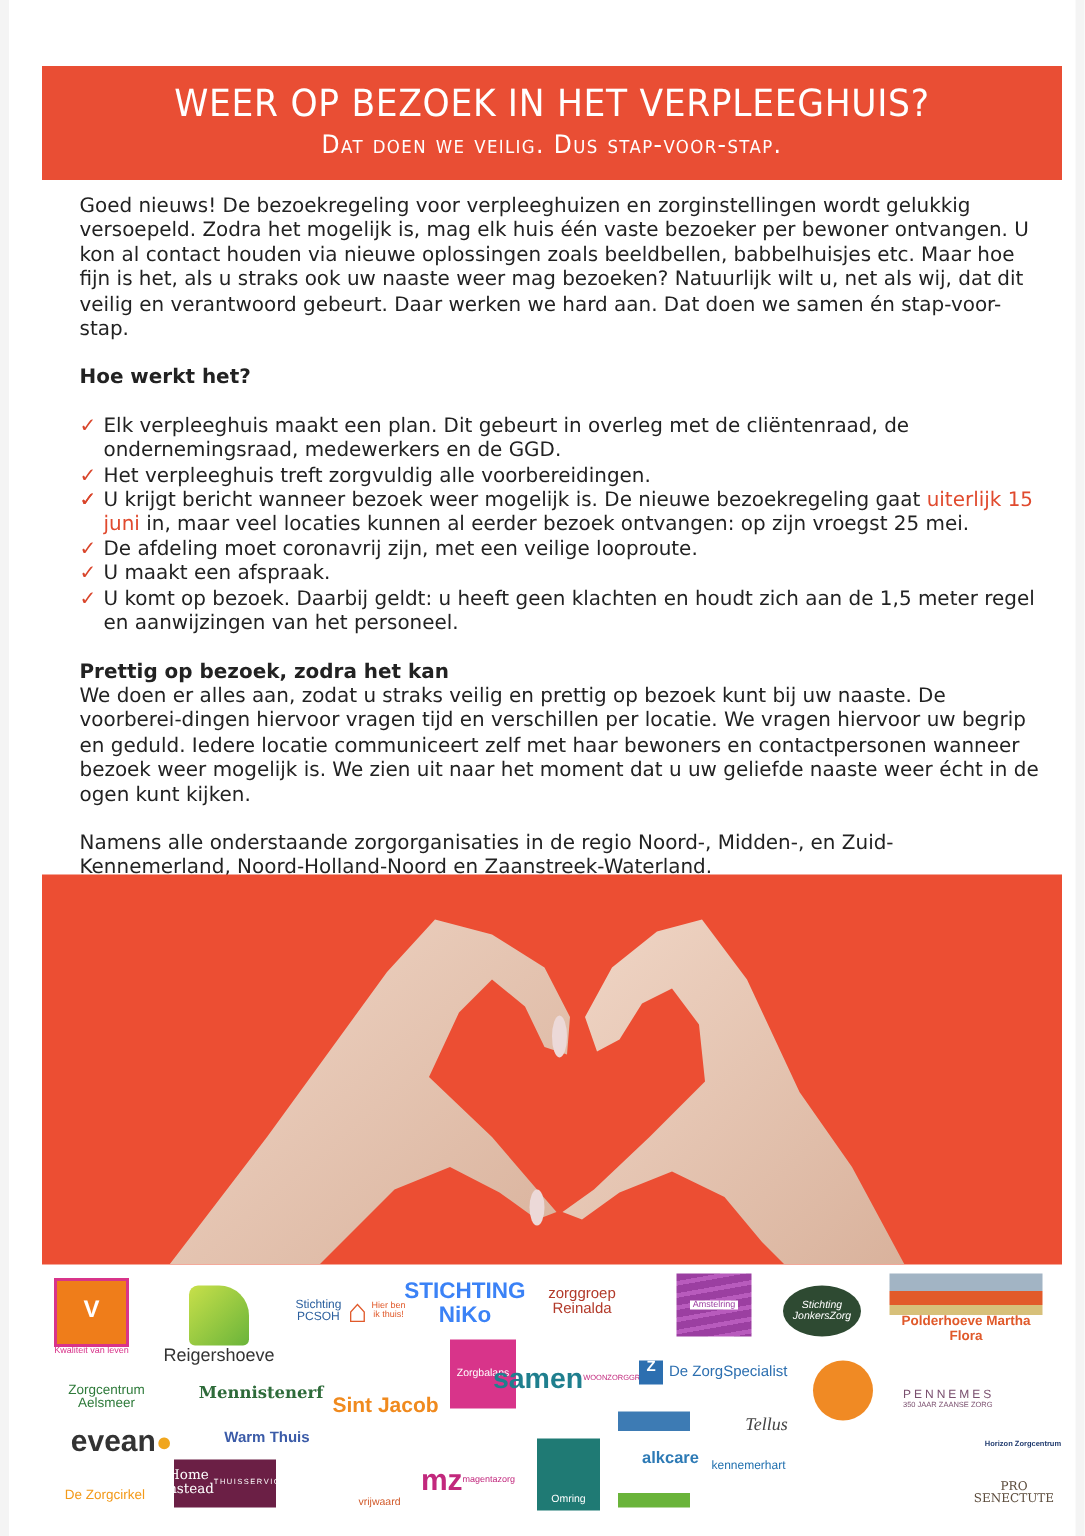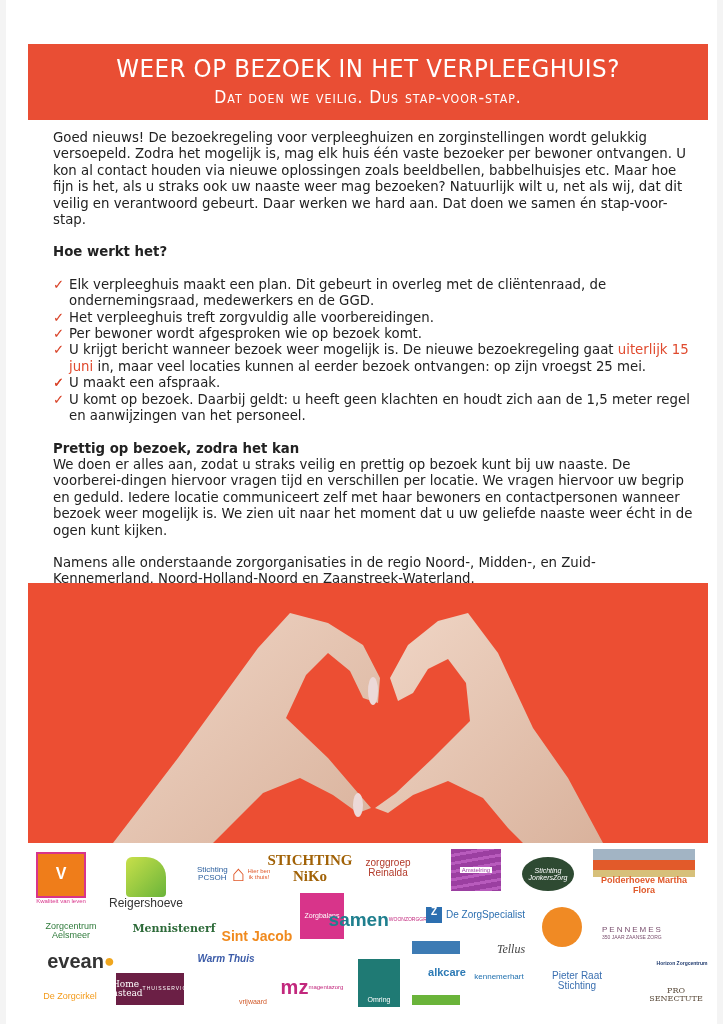--- a/index.html
+++ b/index.html
@@ -31,23 +31,23 @@
   </div>
 
   <div class="content">
     <p>Goed nieuws! De bezoekregeling voor verpleeghuizen en zorginstellingen wordt gelukkig versoepeld. Zodra het mogelijk is, mag elk huis één vaste bezoeker per bewoner ontvangen. U kon al contact houden via nieuwe oplossingen zoals beeldbellen, babbelhuisjes etc. Maar hoe fijn is het, als u straks ook uw naaste weer mag bezoeken? Natuurlijk wilt u, net als wij, dat dit veilig en verantwoord gebeurt. Daar werken we hard aan. Dat doen we samen én stap-voor-stap.</p>
     <div class="gap"></div>
     <p class="bold">Hoe werkt het?</p>
     <div class="gap"></div>
     <ul class="checks">
       <li><span class="check">✓</span><span>Elk verpleeghuis maakt een plan. Dit gebeurt in overleg met de cliëntenraad, de ondernemingsraad, medewerkers en de GGD.</span></li>
       <li><span class="check">✓</span><span>Het verpleeghuis treft zorgvuldig alle voorbereidingen.</span></li>
-      <li><span class="check">✓</span><span>Per bewoner wordt afgesproken wie op bezoek komt.</span></li>
+      <li><span class="check">✓</span></li>
       <li><span class="check">✓</span><span>U krijgt bericht wanneer bezoek weer mogelijk is. De nieuwe bezoekregeling gaat </span><span class="hl">uiterlijk 15 juni</span><span> in, maar veel locaties kunnen al eerder bezoek ontvangen: op zijn vroegst 25 mei.</span></li>
-      <li><span class="check">✓</span></li>
+      <li><span class="check">✓</span><span>De afdeling moet coronavrij zijn, met een veilige looproute.</span></li>
       <li><span class="check">✓</span><span>U maakt een afspraak.</span></li>
       <li><span class="check">✓</span><span>U komt op bezoek. Daarbij geldt: u heeft geen klachten en houdt zich aan de 1,5 meter regel en aanwijzingen van het personeel.</span></li>
     </ul>
     <div class="gap"></div>
     <p class="bold">Prettig op bezoek, zodra het kan</p>
     <p>We doen er alles aan, zodat u straks veilig en prettig op bezoek kunt bij uw naaste. De voorberei-dingen hiervoor vragen tijd en verschillen per locatie. We vragen hiervoor uw begrip en geduld. Iedere locatie communiceert zelf met haar bewoners en contactpersonen wanneer bezoek weer mogelijk is. We zien uit naar het moment dat u uw geliefde naaste weer écht in de ogen kunt kijken.</p>
     <div class="gap"></div>
     <p>Namens alle onderstaande zorgorganisaties in de regio Noord-, Midden-, en Zuid-Kennemerland, Noord-Holland-Noord en Zaanstreek-Waterland.</p>
   </div>
 
@@ -76,21 +76,21 @@
     </div>
     <div class="logo" style="left:78px;top:4px;width:80px;height:68px;flex-direction:column;">
       <div style="width:40px;height:40px;background:linear-gradient(135deg,#c8e04a,#6ab43a);border-radius:6px 20px 4px 4px;"></div>
       <span style="font-size:12px;">Reigershoeve</span>
     </div>
     <div class="logo" style="left:165px;top:4px;width:80px;height:50px;color:#2b5f9e;">
       <span style="font-size:8px;">Stichting PCSOH</span>
       <span style="font-size:22px;color:#e0592a;">⌂</span>
       <span style="font-size:6px;color:#e0592a;">Hier ben ik thuis!</span>
     </div>
-    <div class="logo" style="left:246px;top:2px;width:72px;height:44px;color:#a16207;font-size:15px;font-weight:bold;font-family:Liberation Serif, serif;">
+    <div class="logo" style="left:246px;top:2px;width:72px;height:44px;color:#3b82f6;font-size:15px;font-weight:bold;">
         <span>STICHTING NiKo</span>
       </div>
     <div class="logo" style="left:325px;top:6px;width:70px;height:34px;color:#b23a2a;font-size:10px;">
         <span>zorggroep Reinalda</span>
       </div>
     <div class="logo" style="left:423px;top:4px;width:50px;height:42px;background:repeating-linear-gradient(170deg,#9b3fa1 0 5px,#b85bbd 5px 8px);color:#fff;font-size:6px;">
         <span style="background:#fff;color:#9b3fa1;padding:0 2px;">Amstelring</span>
       </div>
     <div class="logo" style="left:494px;top:12px;width:52px;height:34px;background:#2e4a32;border-radius:50%;color:#fff;font-size:7px;font-style:italic;">
         <span>Stichting JonkersZorg</span>
@@ -122,21 +122,21 @@
     <div class="logo" style="left:514px;top:62px;width:40px;height:40px;background:#f08a24;border-radius:50%;color:#fff;font-size:5px;"></div>
     <div class="logo" style="left:574px;top:76px;width:98px;height:24px;flex-direction:column;color:#7a4f6e;align-items:flex-start;">
       <span style="font-size:8px;letter-spacing:2px;">PENNEMES</span>
       <span style="font-size:5px;">350 JAAR ZAANSE ZORG</span>
     </div>
 
     <div class="logo" style="left:12px;top:104px;width:82px;height:24px;font-size:20px;font-weight:bold;color:#333;">
         <span>evean</span>
         <span style="color:#f0a61e;font-size:18px;">●</span>
       </div>
-    <div class="logo" style="left:114px;top:104px;width:72px;height:20px;color:#3b5ba8;font-size:10px;font-weight:bold;font-style:italic;margin-left:48px;">
+    <div class="logo" style="left:114px;top:104px;width:72px;height:20px;color:#3b5ba8;font-size:10px;font-weight:bold;">
         <span>Warm Thuis</span>
       </div>
     <div class="logo" style="left:453px;top:84px;width:60px;height:40px;color:#444;font-size:12px;font-style:italic;font-family:Liberation Serif, serif;">
         <span>Tellus</span>
       </div>
     <div class="logo" style="left:624px;top:104px;width:60px;height:30px;color:#1f3a6e;font-size:5px;font-weight:bold;">
         <span>Horizon Zorgcentrum</span>
       </div>
 
     <div class="logo" style="left:10px;top:140px;width:64px;height:24px;color:#f39a1a;font-size:9px;">
@@ -155,21 +155,18 @@
     </div>
     <div class="logo" style="left:330px;top:114px;width:42px;height:48px;background:#1f7a74;color:#fff;font-size:7px;align-items:flex-end;padding-bottom:4px;box-sizing:border-box;">
         <span>Omring</span>
       </div>
     <div class="logo" style="left:384px;top:96px;width:48px;height:64px;flex-direction:column;background:linear-gradient(#3d7bb4 0 20%,#fff 20% 85%,#6ab43a 85%);color:#2d7ab5;">
       <span style="font-size:11px;font-weight:bold;padding-left:22px;">alkcare</span>
     </div>
     <div class="logo" style="left:440px;top:128px;width:62px;height:30px;color:#1f6fae;font-size:8px;align-items:flex-start;">
         <span>kennemerhart</span>
       </div>
-    <div class="logo" style="left:514px;top:112px;width:70px;height:48px;color:#3a6fb0;font-size:10px;">
-        <span>Pieter Raat Stichting</span>
-      </div>
     <div class="logo" style="left:614px;top:140px;width:68px;height:20px;color:#5a4a3a;font-size:8px;font-family:'DejaVu Serif',serif;">
         <span>PRO SENECTUTE</span>
       </div>
   </div>
 
 </div>
 
 </body></html>

